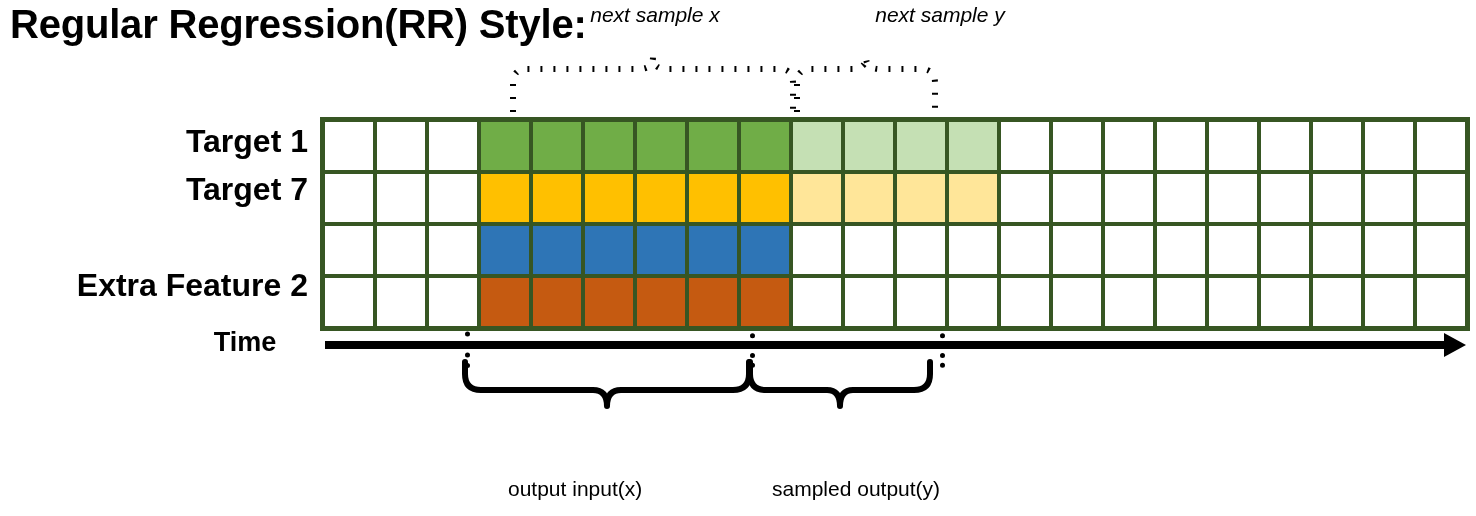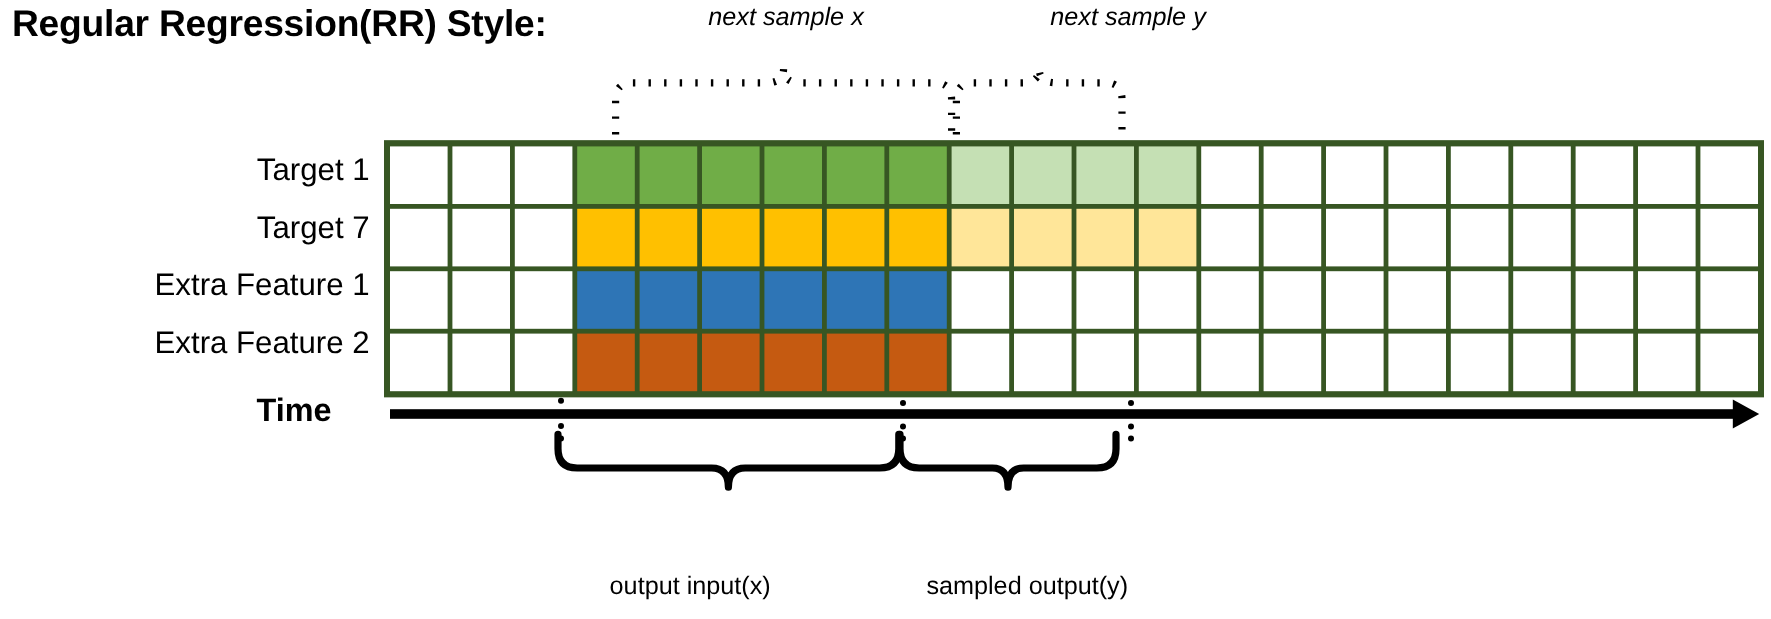--- a/index.html
+++ b/index.html
@@ -17,21 +17,21 @@
     height: 516px;
     overflow: hidden;
     background: #ffffff;
   }
 
   
   #title {
     position: absolute;
     left: 10px;
     top: 2px;
-    font-size: 31px;
+    font-size: 40px;
     font-weight: 700;
     letter-spacing: -0.2px;
     white-space: nowrap;
   }
 
   
   .top-label {
     position: absolute;
     font-size: 21px;
     font-style: italic;
@@ -41,22 +41,22 @@
   }
   #label-next-x { left: 513px; top: 3px; width: 284px; }
   #label-next-y { left: 795px; top: 3px; width: 290px; }
 
   
   .row-label {
     position: absolute;
     right: 0;
     width: 100%;
     text-align: right;
-    font-size: 26px;
-    font-weight: 400;
+    font-size: 32px;
+    font-weight: 700;
     white-space: nowrap;
     line-height: 1;
   }
   #rowlabels {
     position: absolute;
     left: 0px;
     top: 117px;
     width: 308px;
     height: 192px;
   }
@@ -176,23 +176,20 @@
 
   <div class="vguide" style="left:940px; top:215px; height:153px;"></div>
 
   <div id="rowlabels">
     <div class="row-label-slot" style="top:0px;">
       <span class="row-label">Target 1</span>
     </div>
     <div class="row-label-slot" style="top:48px;">
       <span class="row-label">Target 7</span>
     </div>
-    <div class="row-label-slot" style="top:96px;">
-      <span class="row-label">Extra Feature 1</span>
-    </div>
     <div class="row-label-slot" style="top:144px;">
       <span class="row-label">Extra Feature 2</span>
     </div>
   </div>
 
   <div id="grid">
       <div class="cell" style="background: rgb(255, 255, 255);"></div>
       <div class="cell" style="background: rgb(255, 255, 255);"></div>
       <div class="cell" style="background: rgb(255, 255, 255);"></div>
       <div class="cell" style="background: rgb(112, 173, 71);"></div>

